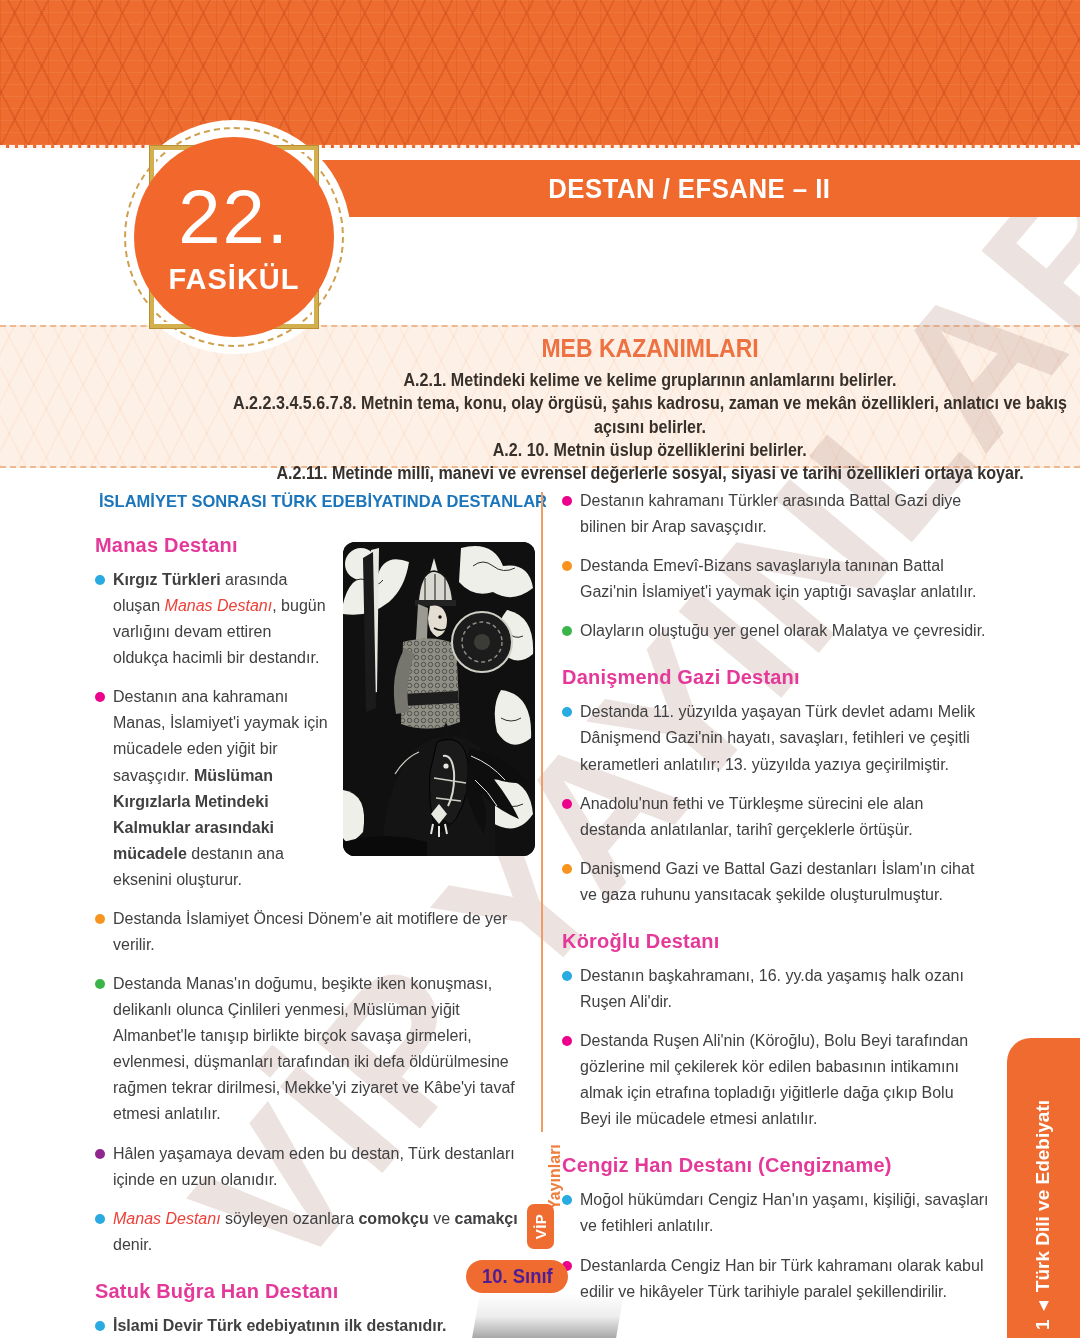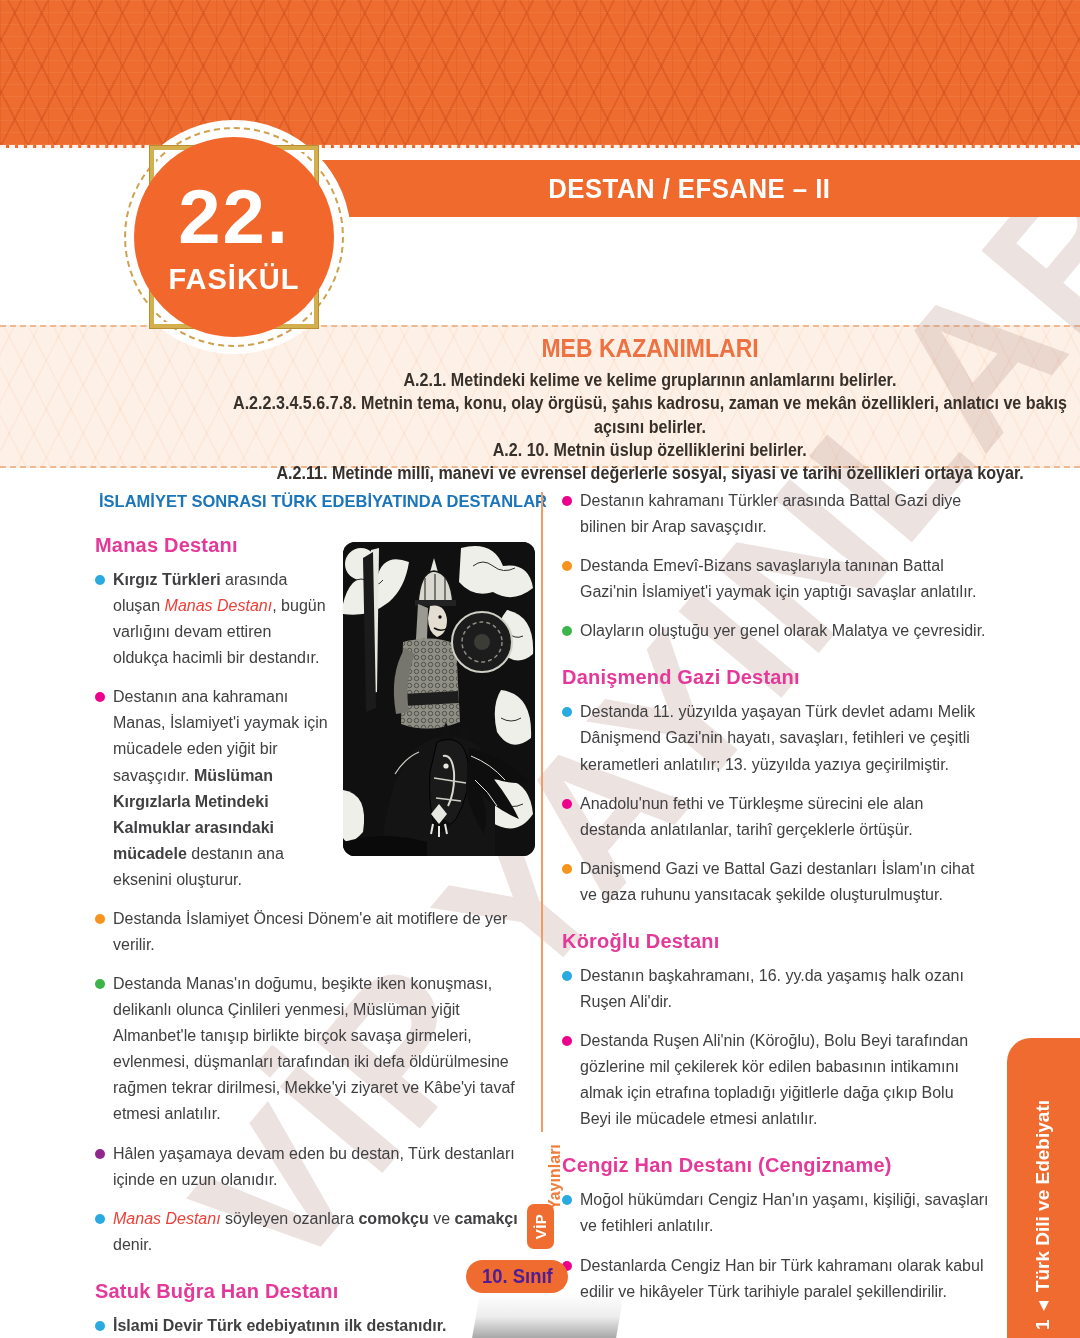--- a/index.html
+++ b/index.html
@@ -35,21 +35,21 @@
   .badge { position: absolute; left: 0; top: 0; z-index: 4; }
   .white-ring { position: absolute; left: 117px; top: 120px; width: 234px; height: 234px;
     border-radius: 50%; background: #fff; }
   .white-ring::after { content: ""; position: absolute; inset: 7px; border-radius: 50%;
     border: 2px dashed #cfa14f; }
   .gold-frame { position: absolute; left: 150px; top: 146px; width: 168px; height: 182px;
     border: 4px solid #d4af4e; box-shadow: inset 0 0 0 2px #fff, 0 0 0 1px #b98e2f; }
   .orange-circle { position: absolute; left: 134px; top: 137px; width: 200px; height: 200px;
     border-radius: 50%; background: #f2682c; color: #fff;
     display: flex; flex-direction: column; align-items: center; justify-content: center; }
-  .orange-circle .num { font-size: 76px; font-weight: bold; line-height: 1; letter-spacing: 2px; }
+  .orange-circle .num { font-size: 76px; font-weight: normal; line-height: 1; letter-spacing: 2px; }
   .orange-circle .lbl { font-size: 29px; font-weight: bold; letter-spacing: 1px; margin-top: 8px; }
 
   
   .kazanim-bg { position: absolute; left: 0; top: 325px; width: 1080px; height: 143px; z-index: 0;
     background-color: #fdf1e7;
     background-image:
       repeating-linear-gradient(63deg, rgba(238,108,47,.06) 0 2px, transparent 2px 22px),
       repeating-linear-gradient(-63deg, rgba(238,108,47,.06) 0 2px, transparent 2px 22px);
     border-top: 2px dashed #efb88e; border-bottom: 2px dashed #efb88e; }
   .kazanim-content { position: absolute; left: 180px; top: 330px; width: 940px; z-index: 3; text-align: center; }

